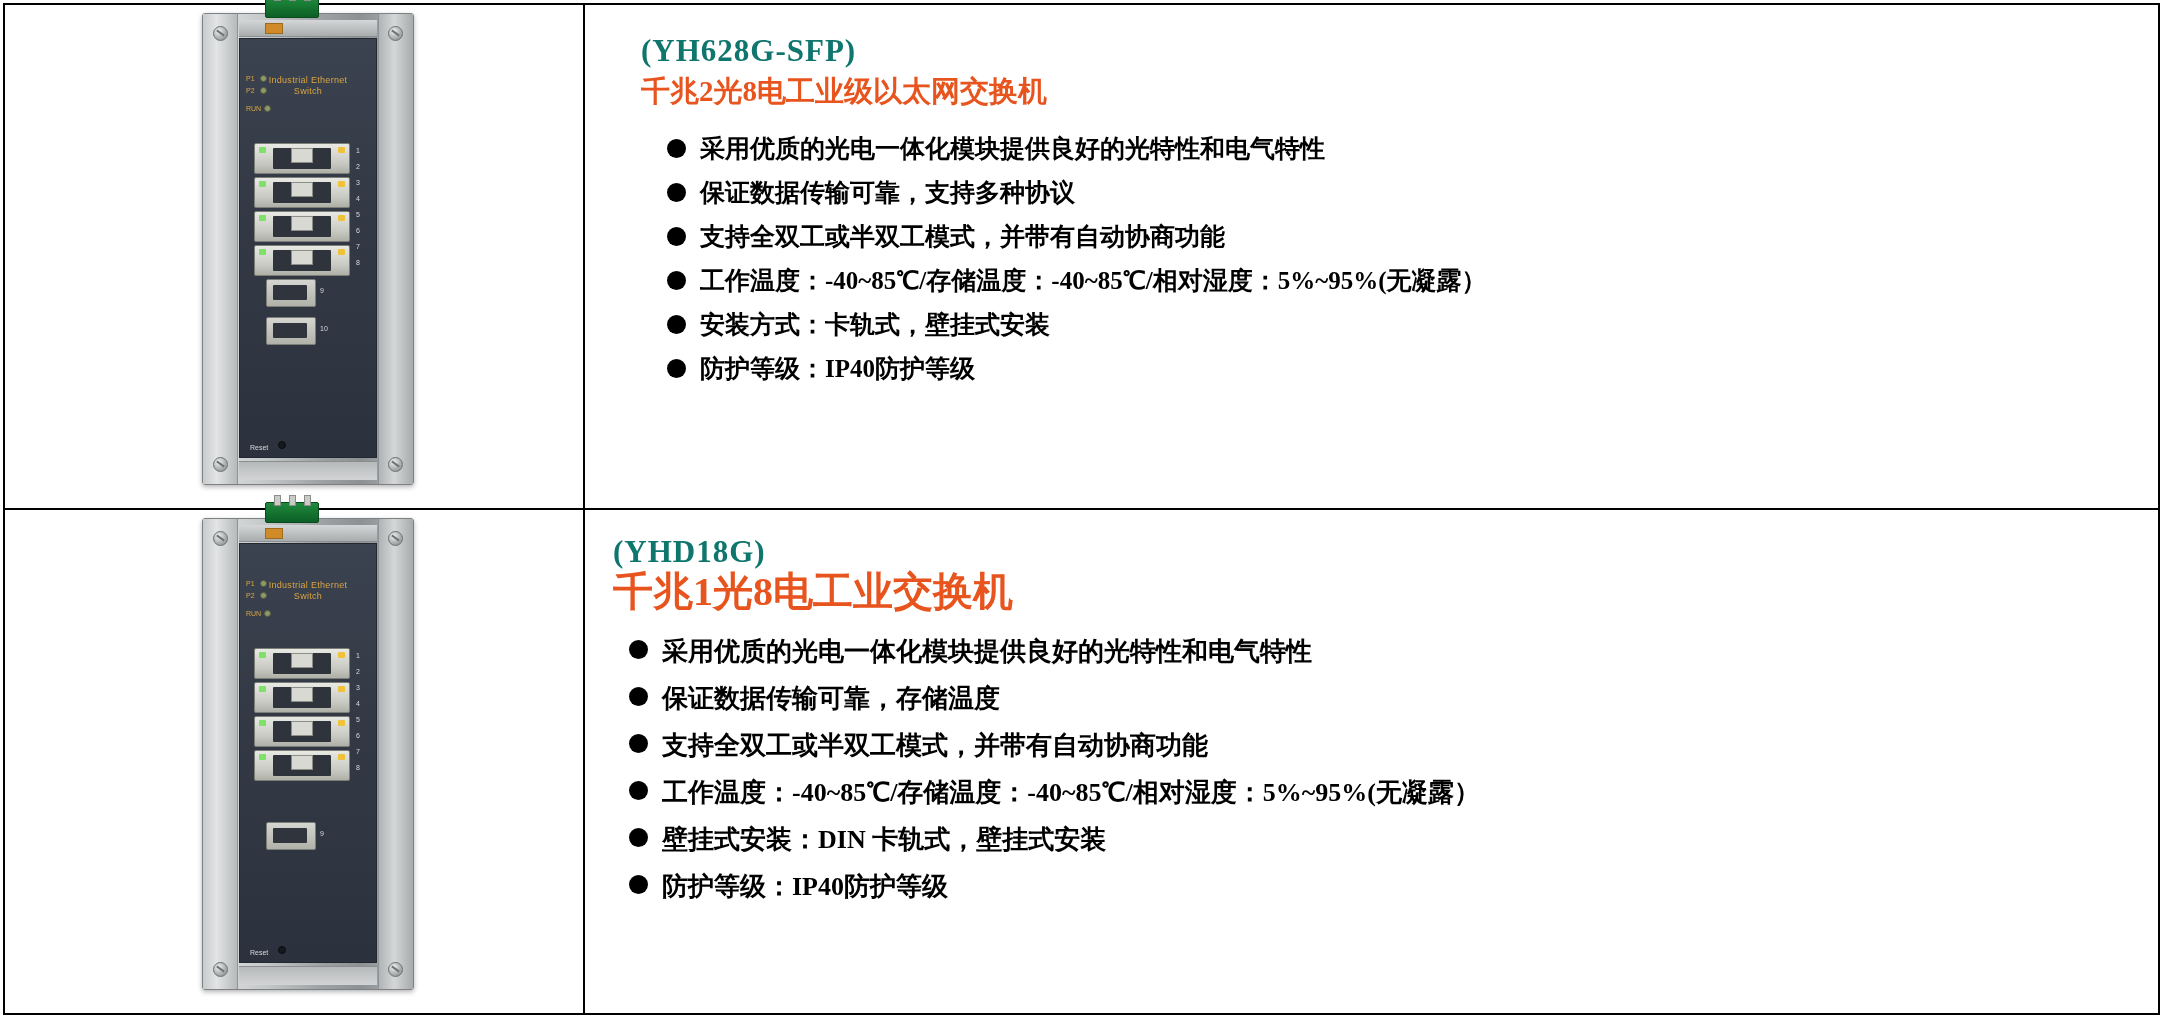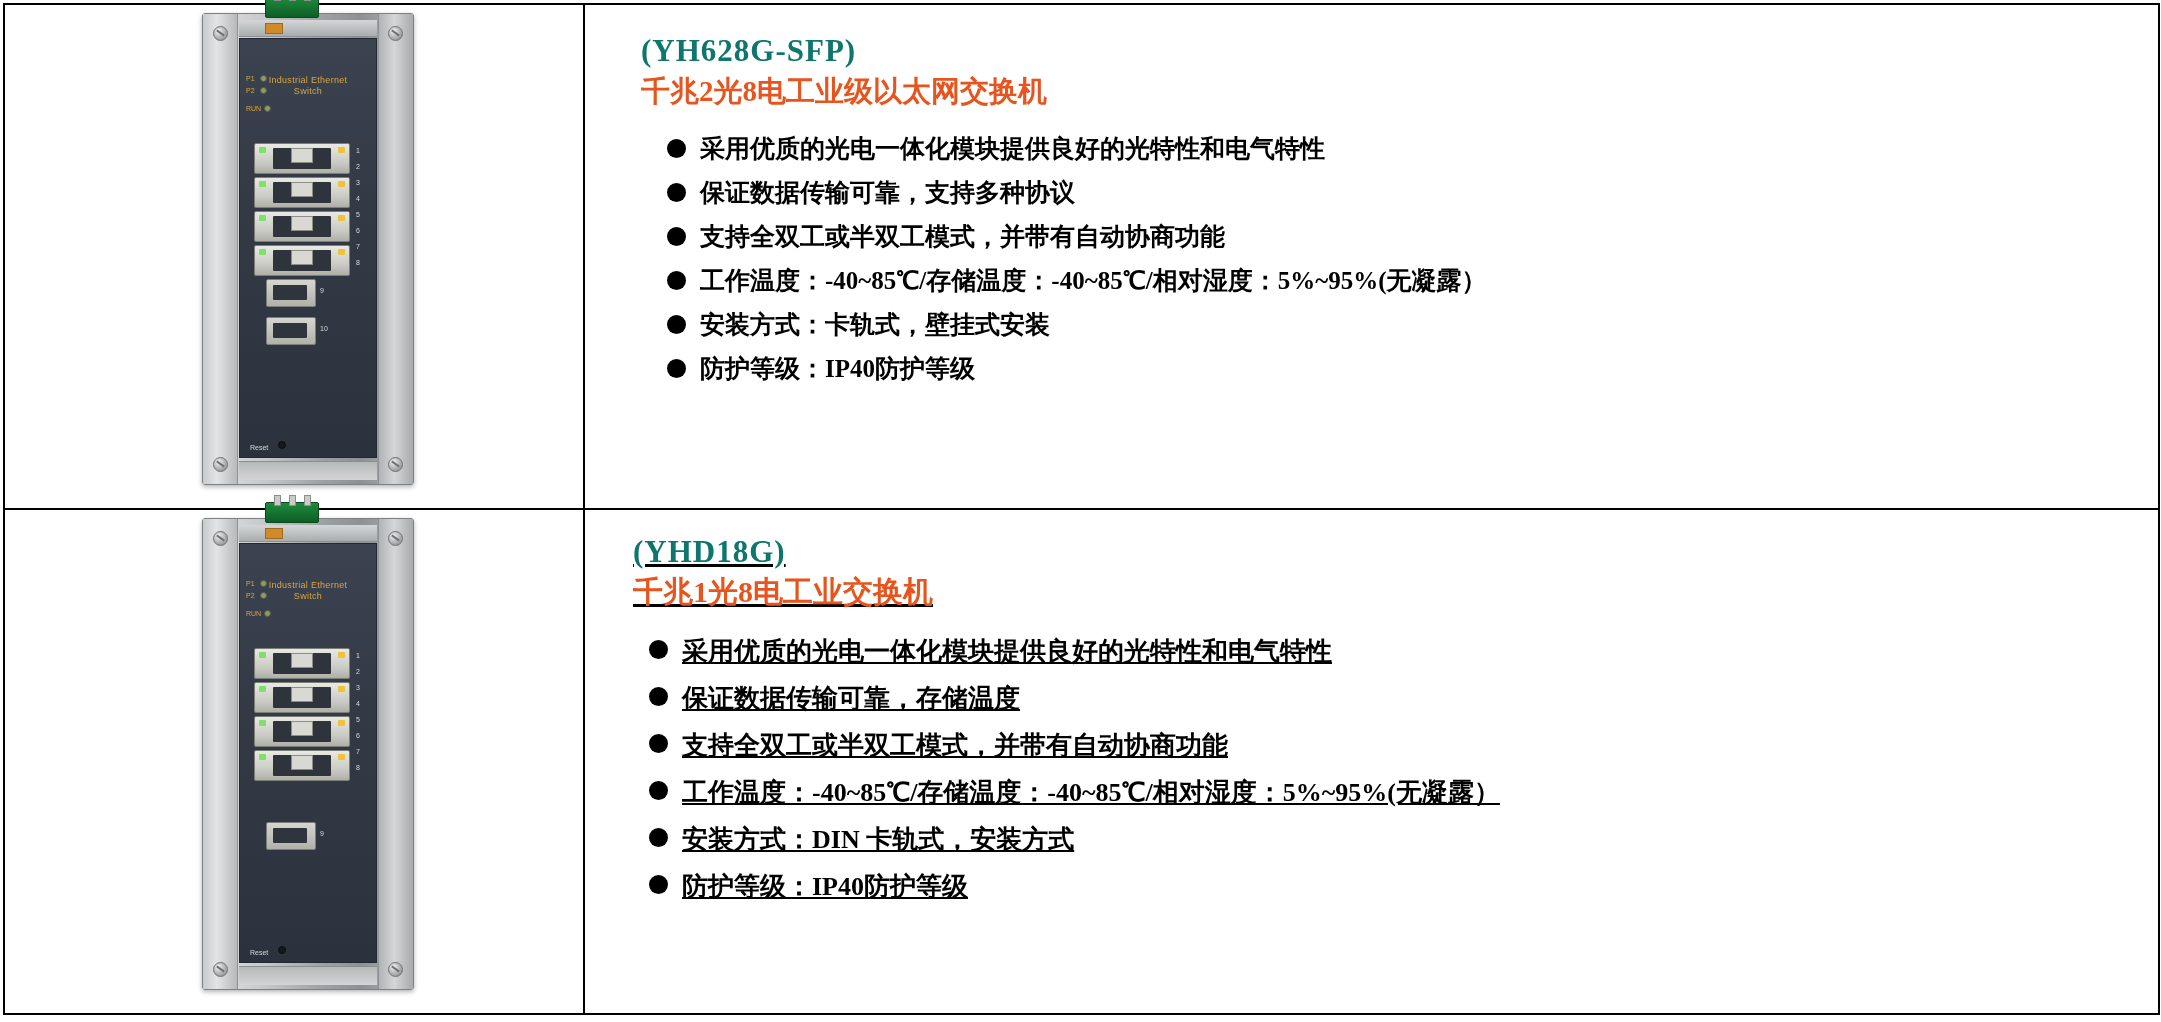--- a/index.html
+++ b/index.html
@@ -304,25 +304,25 @@
     color: #000000;
   }
   .bullets li .dot {
     flex: 0 0 auto;
     width: 19px; height: 19px;
     background: #000000;
     border-radius: 50%;
     margin-right: 14px;
     margin-top: 12px;
   }
-  .row-2 .text-cell-inner { padding-left: 48px; padding-top: 22px; text-decoration: underline; }
+  .row-2 .text-cell-inner { padding-left: 28px; padding-top: 22px; }
   .row-2 .bullets { padding-left: 0; }
   .row-2 .bullets li { font-size: 26px; line-height: 47px; }
   .row-2 .model { font-size: 31px; }
-  .row-2 .subtitle { font-size: 30px; }
+  .row-2 .subtitle { font-size: 40px; }
 </style>
 </head>
 <body>
 
 <div class="sheet">
   <table class="spec-table">
     <tbody>
 
       <tr class="row-1">
         <td class="col-image">
@@ -532,21 +532,21 @@
               <li>
                   <span class="dot"></span>
                   <span>支持全双工或半双工模式，并带有自动协商功能</span>
                 </li>
               <li>
                   <span class="dot"></span>
                   <span>工作温度：-40~85℃/存储温度：-40~85℃/相对湿度：5%~95%(无凝露）</span>
                 </li>
               <li>
                   <span class="dot"></span>
-                  <span>安装方式：DIN 卡轨式，安装方式</span>
+                  <span>壁挂式安装：DIN 卡轨式，壁挂式安装</span>
                 </li>
               <li>
                   <span class="dot"></span>
                   <span>防护等级：IP40防护等级</span>
                 </li>
             </ul>
           </div>
         </td>
       </tr>
     </tbody>

